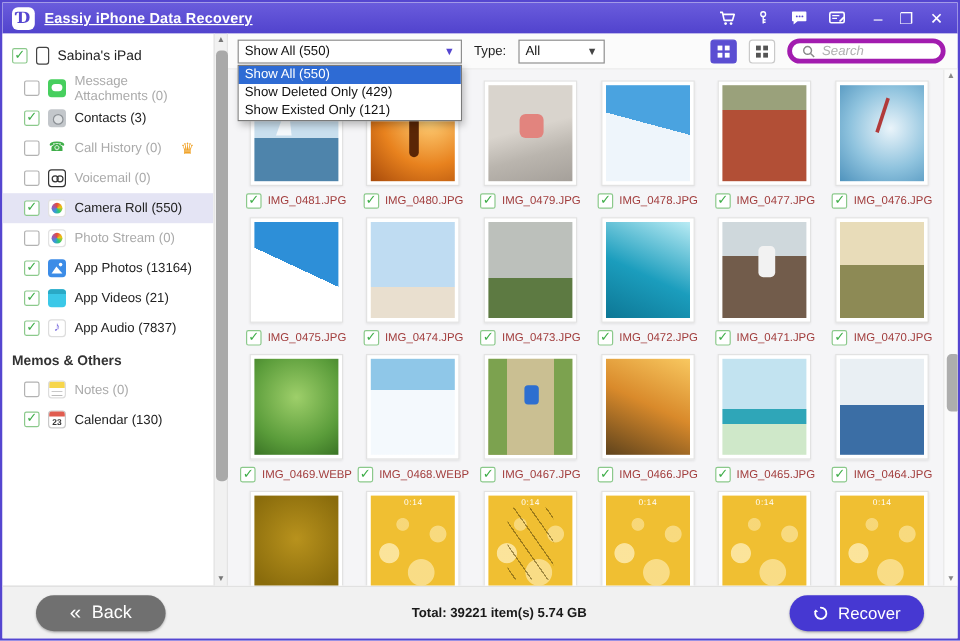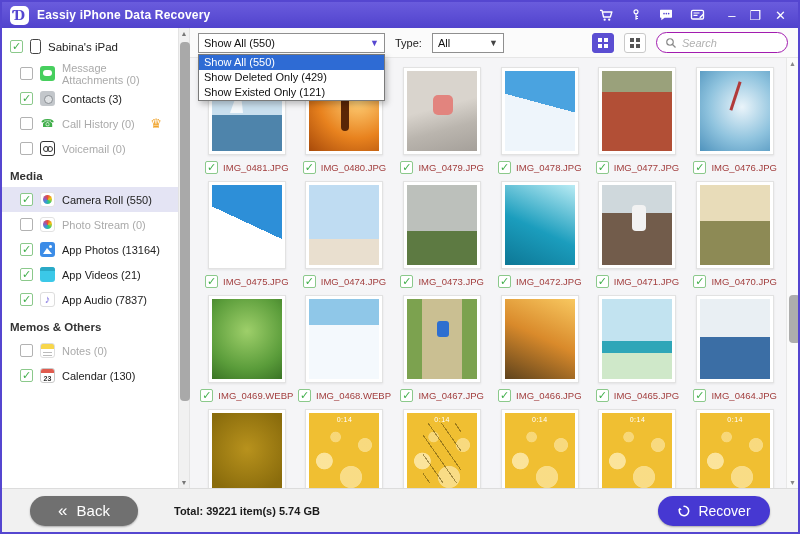--- a/index.html
+++ b/index.html
@@ -3,21 +3,21 @@
 <meta charset="utf-8">
 <style>
   * { box-sizing: border-box; margin: 0; padding: 0; }
   html,body { width: 800px; height: 534px; font-family: "Liberation Sans", sans-serif; background:#fff; }
   .window { position:relative; width:800px; height:534px; border:2px solid #5546d0; display:flex; flex-direction:column; overflow:hidden; background:#fff; }
 
   
   .titlebar { height:26px; flex:none; background:linear-gradient(180deg,#6a5cdd,#5143cd); display:flex; align-items:center; padding:0 8px; color:#fff; }
   .logo { width:19px; height:19px; background:#fff; border-radius:5px; display:flex; align-items:center; justify-content:center; margin-right:8px; }
   .logo b { color:#5546d0; font-size:13px; line-height:1; font-family:"DejaVu Serif", serif; }
-  .app-title { font-size:12px; font-weight:bold; letter-spacing:.2px; }
+  .app-title { font-size:12px; font-weight:bold; letter-spacing:.2px;text-decoration:underline; }
   .tb-icons { margin-left:auto; display:flex; align-items:center; gap:15px; }
   .tb-icons svg { display:block; }
   .win-controls { display:flex; align-items:center; gap:14px; margin-left:22px; margin-right:4px; font-size:13px; }
   .win-controls span { cursor:default; line-height:1; }
 
   
   .body { flex:1; display:flex; min-height:0; }
 
   
   .sidebar { width:176px; flex:none; background:#fff; overflow:hidden; padding-top:6px; }
@@ -74,21 +74,21 @@
   .combo-filter .caret { color:#5546d0; }
   .combo-type { width:72px; }
   .combo-type .caret { color:#444; }
   .type-label { font-size:11px; color:#222; }
   .spacer { flex:1; }
   .view-btn { width:22px; height:20px; border:1px solid #c9c9c9; border-radius:3px; display:flex; align-items:center; justify-content:center; background:#fff; }
   .view-btn.active { background:#5b4ed2; border-color:#5b4ed2; color:#fff; }
   .view-btn.inactive { color:#555; }
   .grid-glyph { position:relative; width:10px; height:10px; }
   .grid-glyph::after { content:""; position:absolute; left:0; top:0; width:4px; height:4px; background:currentColor; box-shadow:6px 0 0 currentColor, 0 6px 0 currentColor, 6px 6px 0 currentColor; }
-  .searchbox { width:132px; height:21px; border:1px solid #a21caf; border-radius:11px; background:#fff; display:flex; align-items:center; padding:0 8px; gap:5px; margin-right:2px; }
+  .searchbox { width:132px; height:21px; border:4px solid #a21caf; border-radius:11px; background:#fff; display:flex; align-items:center; padding:0 8px; gap:5px; margin-right:2px; }
   .searchbox input { border:none; outline:none; width:90px; font-size:11px; font-style:italic; color:#555; background:transparent; font-family:"Liberation Sans", sans-serif; }
   .searchbox input::placeholder { color:#b0b0b0; font-style:italic; }
 
   
   .dropdown-list { position:absolute; left:8px; top:26px; width:187px; background:#fff; border:1px solid #7a7a7a; z-index:9; box-shadow:2px 3px 6px rgba(0,0,0,.25); }
   .dropdown-list .option { font-size:11px; padding:1px 5px; height:15px; line-height:13px; color:#111; background:#fff; cursor:default; }
   .dropdown-list .option.selected { background:#2e6bd4; color:#fff; }
 
   
   .content { flex:1; min-height:0; position:relative; background:#f5f5f7; display:flex; }
@@ -137,21 +137,21 @@
   
   .v-scroll { width:12px; flex:none; background:#fafafa; border-left:1px solid #e8e8e8; position:relative; }
   .v-scroll .arr { position:absolute; left:0; right:0; text-align:center; font-size:7px; color:#888; }
   .v-scroll .arr.up { top:2px; } .v-scroll .arr.down { bottom:2px; }
   .v-scroll .thumb { position:absolute; left:2px; right:2px; top:55%; height:48px; background:#adadad; border-radius:4px; }
 
   
   .footer { height:44px; flex:none; background:#f1f1f1; border-top:1px solid #dcdcdc; display:flex; align-items:center; padding:0 28px; }
   .back-btn { height:30px; min-width:108px; background:#707070; color:#fff; border:none; border-radius:16px; display:flex; align-items:center; justify-content:center; gap:9px; font-size:15px; box-shadow:0 1px 2px rgba(0,0,0,.3); cursor:pointer; font-family:"Liberation Sans", sans-serif; }
   .back-btn .chev { font-size:17px; line-height:1; }
-  .totals { flex:1; display:flex; gap:30px; font-size:11px; font-weight:bold; color:#1a1a1a;margin-left:36px; }
+  .totals { flex:1; display:flex; justify-content:center; gap:30px; font-size:11px; font-weight:bold; color:#1a1a1a;margin-left:36px; }
   .recover-btn { height:30px; min-width:112px; background:#4638d2; color:#fff; border:none; border-radius:16px; display:flex; align-items:center; justify-content:center; gap:7px; font-size:14px; box-shadow:0 1px 2px rgba(0,0,0,.3); cursor:pointer; font-family:"Liberation Sans", sans-serif; }
 </style>
 </head>
 <body>
 
 <div class="window">
 
   <div class="titlebar">
     <div class="logo">
         <b>Ɗ</b>
@@ -216,21 +216,20 @@
             <span class="cb"></span>
             <span class="icn icn-phone"></span>
             <span class="lbl">Call History (0)</span>
             <span class="crown">♛</span>
           </div>
           <div class="side-item dim">
             <span class="cb"></span>
             <span class="icn icn-voicemail"></span>
             <span class="lbl">Voicemail (0)</span>
           </div>
-          <div class="section-title">Media</div>
           <div class="side-item selected">
             <span class="cb checked">✓</span>
             <span class="icn icn-flower"></span>
             <span class="lbl">Camera Roll (550)</span>
           </div>
           <div class="side-item dim">
             <span class="cb"></span>
             <span class="icn icn-flower"></span>
             <span class="lbl">Photo Stream (0)</span>
           </div>

